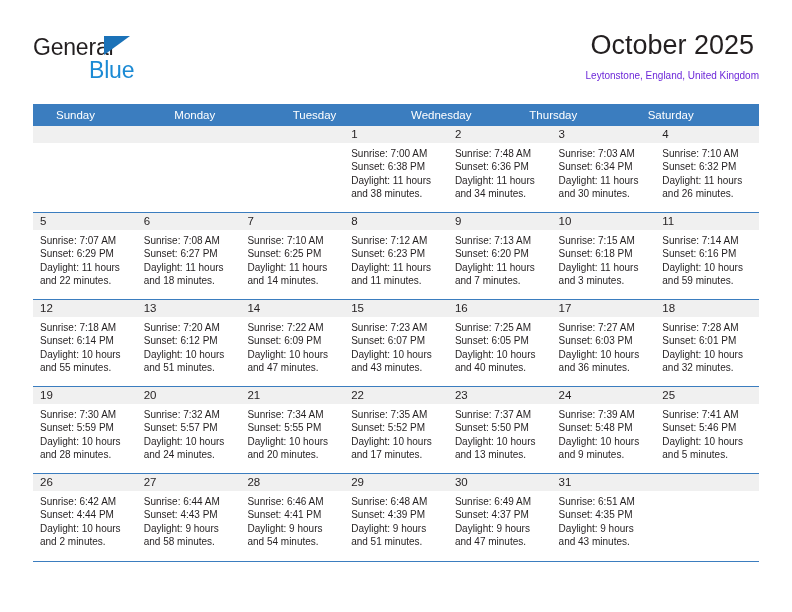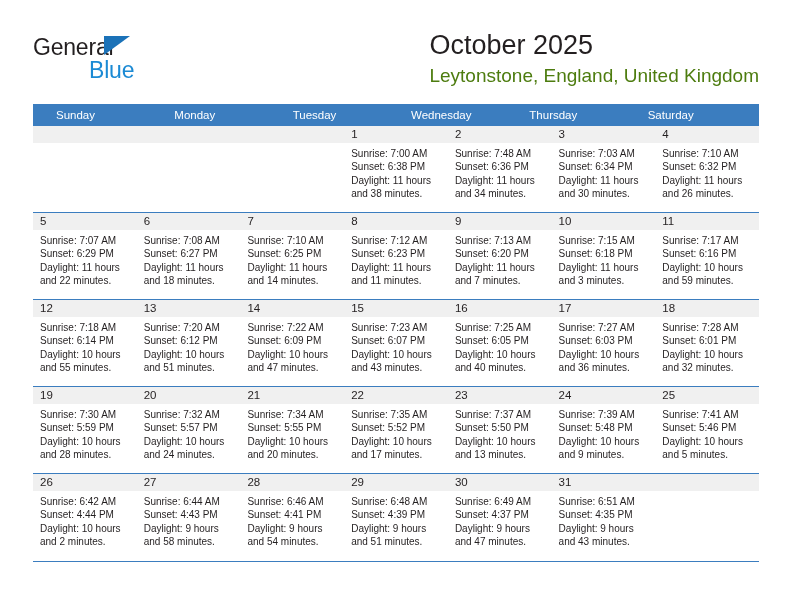--- a/index.html
+++ b/index.html
@@ -63,32 +63,32 @@
     font-size: 23px;
     letter-spacing: -0.2px;
     color: #1b8ad4;
     font-family: "Liberation Sans", sans-serif;
     text-align: center;
   }
   .title-block {
     position: absolute;
     right: 0;
     top: 0;
-    text-align: left;
+    text-align: center;
     margin-left: 45px;
   }
   .cal-title {
     font-size: 27px;
     color: #231f20;
     line-height: 34px;
     white-space: nowrap;
   }
   .cal-subtitle {
-    font-size: 19px;
-    color: #4d7c0f;
+    font-size: 10px;
+    color: #6d28d9;
     line-height: 22px;
     margin-top: 3px;
     white-space: nowrap;
   }
 
   
   .calendar {
     position: absolute;
     left: 33px;
     top: 104px;
@@ -280,21 +280,21 @@
             <div class="day-body">
               <div>Sunrise: 7:15 AM</div>
               <div>Sunset: 6:18 PM</div>
               <div>Daylight: 11 hours</div>
               <div>and 3 minutes.</div>
             </div>
           </div>
           <div class="day-cell">
             <div class="day-number-band">11</div>
             <div class="day-body">
-              <div>Sunrise: 7:17 AM</div>
+              <div>Sunrise: 7:14 AM</div>
               <div>Sunset: 6:16 PM</div>
               <div>Daylight: 10 hours</div>
               <div>and 59 minutes.</div>
             </div>
           </div>
         </div>
         <div class="week-row">
           <div class="day-cell">
             <div class="day-number-band">12</div>
             <div class="day-body">

